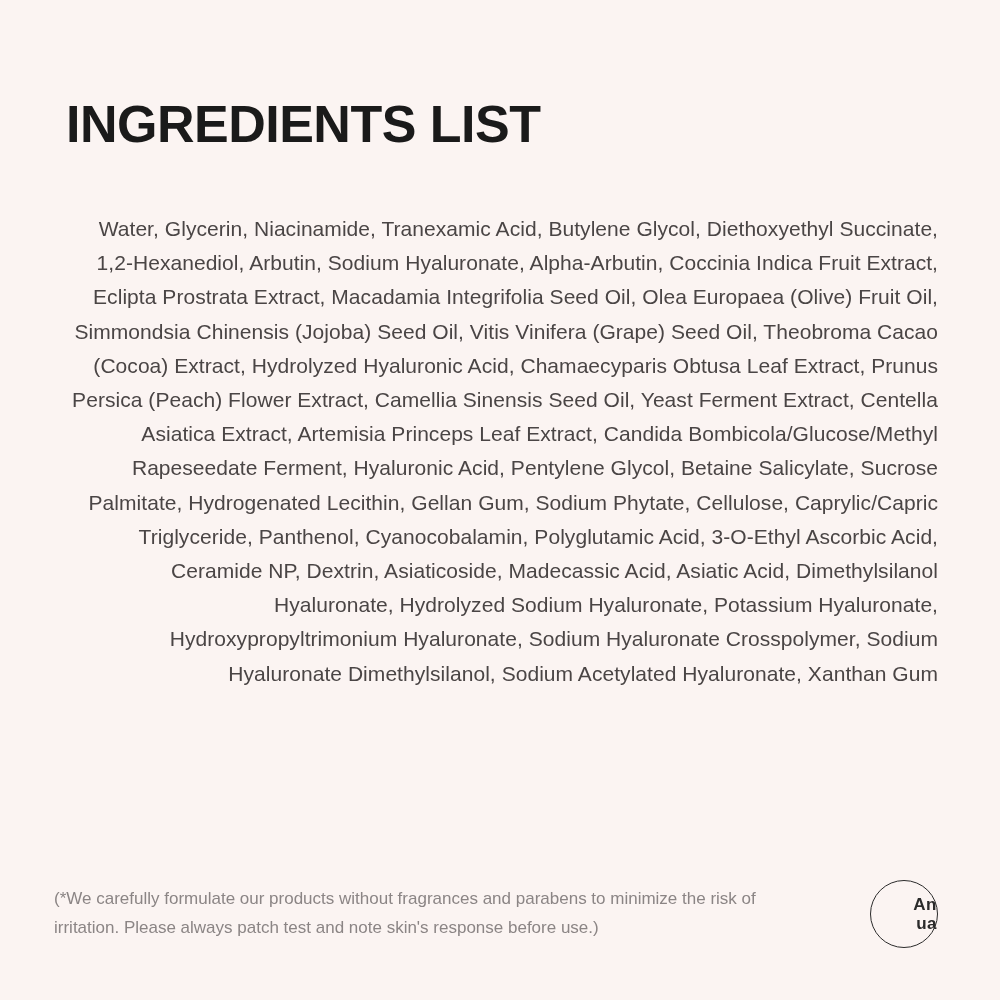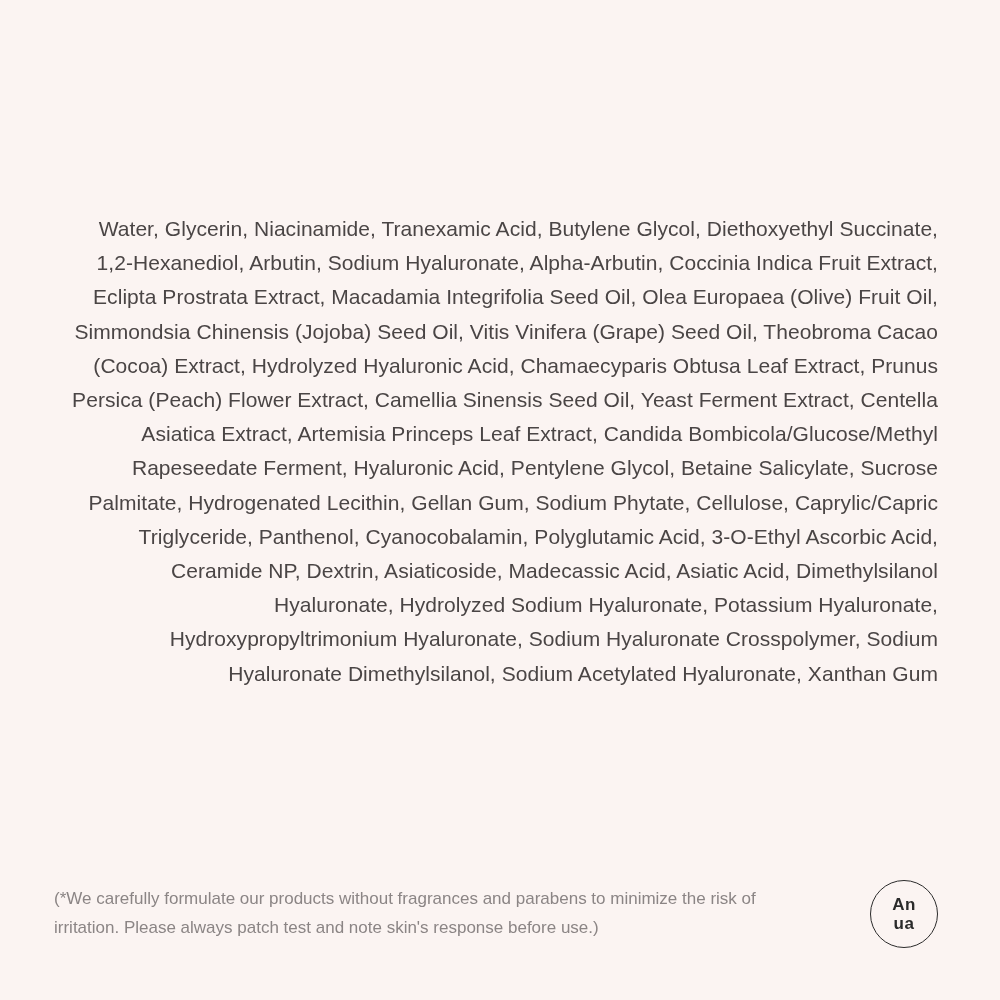--- a/index.html
+++ b/index.html
@@ -57,38 +57,39 @@
   .brand-logo {
     position: absolute;
     right: 62px;
     bottom: 52px;
     width: 66px;
     height: 66px;
     border: 1.6px solid #2b2b2b;
     border-radius: 50%;
     display: flex;
     flex-direction: column;
-    align-items: center;
+    align-items: flex-end;
     justify-content: center;
     line-height: 1;
   }
   .brand-logo .ln {
     font-size: 17px;
     font-weight: 600;
     letter-spacing: 0.5px;
     color: #2b2b2b;
     font-family: "Liberation Sans", sans-serif;
   }
   .brand-logo .ln1 { margin-bottom: 2px; }
 </style>
 </head>
 <body>
 
 <div class="page">
 
+  <h1 class="title">INGREDIENTS LIST</h1>
 
   <div class="ingredients">Water, Glycerin, Niacinamide, Tranexamic Acid, Butylene Glycol, Diethoxyethyl Succinate, 1,2-Hexanediol, Arbutin, Sodium Hyaluronate, Alpha-Arbutin, Coccinia Indica Fruit Extract, Eclipta Prostrata Extract, Macadamia Integrifolia Seed Oil, Olea Europaea (Olive) Fruit Oil, Simmondsia Chinensis (Jojoba) Seed Oil, Vitis Vinifera (Grape) Seed Oil, Theobroma Cacao (Cocoa) Extract, Hydrolyzed Hyaluronic Acid, Chamaecyparis Obtusa Leaf Extract, Prunus Persica (Peach) Flower Extract, Camellia Sinensis Seed Oil, Yeast Ferment Extract, Centella Asiatica Extract, Artemisia Princeps Leaf Extract, Candida Bombicola/Glucose/Methyl Rapeseedate Ferment, Hyaluronic Acid, Pentylene Glycol, Betaine Salicylate, Sucrose Palmitate, Hydrogenated Lecithin, Gellan Gum, Sodium Phytate, Cellulose, Caprylic/Capric Triglyceride, Panthenol, Cyanocobalamin, Polyglutamic Acid, 3-O-Ethyl Ascorbic Acid, Ceramide NP, Dextrin, Asiaticoside, Madecassic Acid, Asiatic Acid, Dimethylsilanol Hyaluronate, Hydrolyzed Sodium Hyaluronate, Potassium Hyaluronate, Hydroxypropyltrimonium Hyaluronate, Sodium Hyaluronate Crosspolymer, Sodium Hyaluronate Dimethylsilanol, Sodium Acetylated Hyaluronate, Xanthan Gum</div>
 
   <div class="disclaimer">(*We carefully formulate our products without fragrances and parabens to minimize the risk of irritation. Please always patch test and note skin's response before use.)</div>
 
   <div class="brand-logo">
     <span class="ln ln1">An</span>
     <span class="ln ln2">ua</span>
   </div>
 

